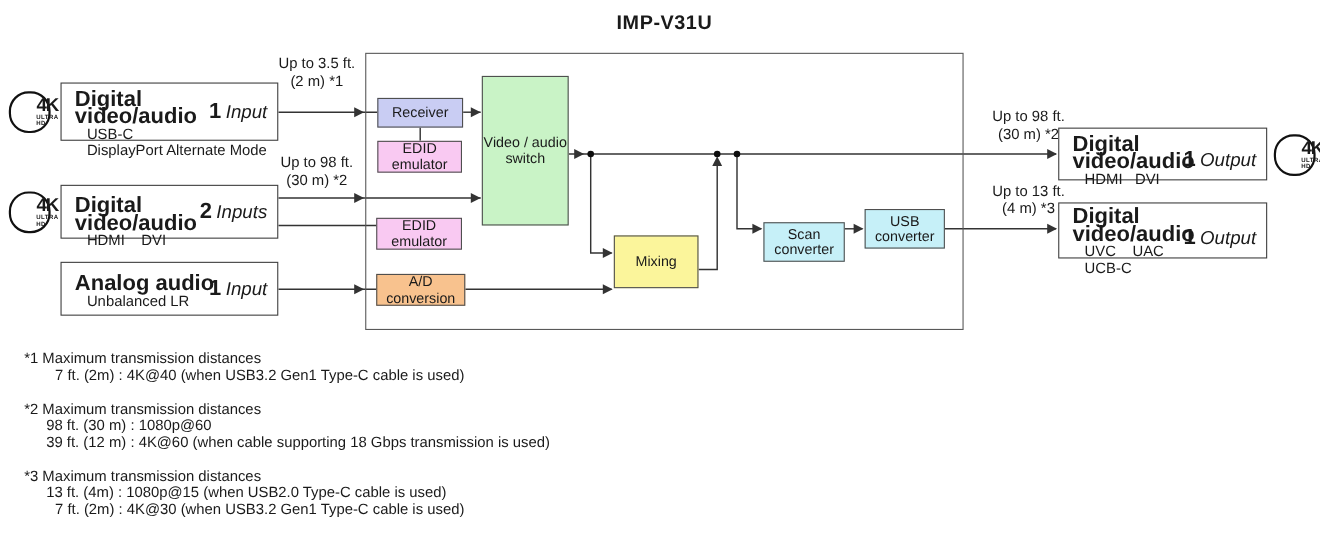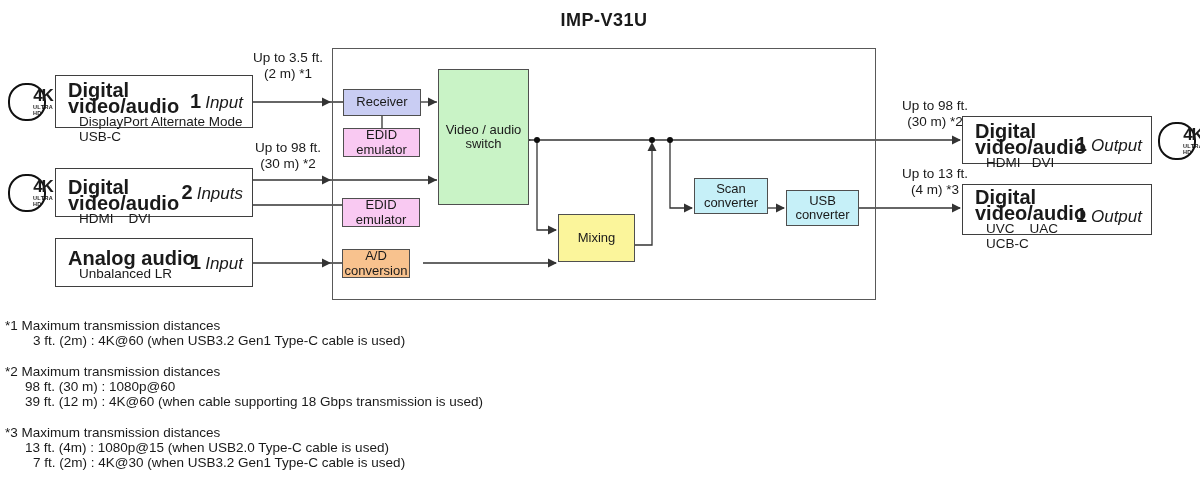--- a/index.html
+++ b/index.html
@@ -56,21 +56,21 @@
 
   .badge {
     position:absolute; width:38px; height:38px;
     border:2.5px solid #111; border-radius:18px; background:#fff;
     display:flex; flex-direction:column; align-items:center; justify-content:center;padding-left:32px;
   }
   .badge .b-main { font-size:17px; font-weight:900; line-height:15px; letter-spacing:-1px; }
   .badge .b-sub  { font-size:5.5px; font-weight:bold; letter-spacing:.4px; margin-top:1px; }
 
   .footnotes { position:absolute; left:5px; top:318px; font-size:13.5px; line-height:15px; }
-  .fn { margin-bottom:16px; }
+  .fn { margin-bottom:16px;margin-left:17px; }
   .fn-line { padding-left:20px; }
   .fn-line.deep { padding-left:28px; }
 </style>
 </head>
 <body>
 
 <div class="stage">
 
   <svg class="wires" width="1200" height="487" viewBox="0 0 1200 487">
     <g>
@@ -121,22 +121,22 @@
     <span class="b-main">4K</span>
     <span class="b-sub">ULTRA HD</span>
   </div>
   <div class="badge" style="left:1158px; top:122px;">
     <span class="b-main">4K</span>
     <span class="b-sub">ULTRA HD</span>
   </div>
 
   <div class="iobox" style="left:55px; top:75px; width:198px; height:53px;">
     <div class="io-title">Digital video/audio</div>
+    <div class="io-sub">USB-C</div>
     <div class="io-sub">DisplayPort Alternate Mode</div>
-    <div class="io-sub">USB-C</div>
     <div class="io-count count-center">
       <span class="num">1</span>
       <span class="lbl">Input</span>
     </div>
   </div>
 
   <div class="iobox" style="left:55px; top:168px; width:198px; height:49px; padding-top:10px;">
     <div class="io-title">Digital video/audio</div>
     <div class="io-sub">HDMI&nbsp;&nbsp;&nbsp;&nbsp;DVI</div>
     <div class="io-count count-center">
@@ -171,36 +171,36 @@
     <div>(4 m) *3</div>
   </div>
 
   <div class="block bg-receiver" style="left:343px; top:89px; width:78px; height:27px;">
     <span>Receiver</span>
   </div>
   <div class="block bg-edid" style="left:343px; top:128px; width:77px; height:29px;">
     <span>EDID</span>
     <span>emulator</span>
   </div>
-  <div class="block bg-switch" style="left:438px; top:69px; width:91px; height:136px;">
+  <div class="block bg-switch" style="left:438px; top:69px; width:79px; height:136px;">
     <span>Video / audio</span>
     <span>switch</span>
   </div>
   <div class="block bg-edid" style="left:342px; top:198px; width:78px; height:29px;">
     <span>EDID</span>
     <span>emulator</span>
   </div>
-  <div class="block bg-ad" style="left:342px; top:249px; width:68px; height:29px;">
+  <div class="block bg-ad" style="left:342px; top:249px; width:81px; height:29px;">
     <span>A/D</span>
     <span>conversion</span>
   </div>
   <div class="block bg-mixing" style="left:558px; top:214px; width:77px; height:48px;text-align:right;">
     <span>Mixing</span>
   </div>
-  <div class="block bg-converter" style="left:694px; top:178px; width:74px; height:36px;">
+  <div class="block bg-converter" style="left:694px; top:202px; width:74px; height:36px;">
     <span>Scan</span>
     <span>converter</span>
   </div>
   <div class="block bg-converter" style="left:786px; top:190px; width:73px; height:36px;">
     <span>USB</span>
     <span>converter</span>
   </div>
 
   <div class="iobox" style="left:962px; top:116px; width:190px; height:48px;">
     <div class="io-title">Digital video/audio</div>
@@ -217,21 +217,21 @@
     <div class="io-sub">UCB-C</div>
     <div class="io-count count-bottom">
       <span class="num">1</span>
       <span class="lbl">Output</span>
     </div>
   </div>
 
   <div class="footnotes">
     <div class="fn">
       <div>*1 Maximum transmission distances</div>
-      <div class="fn-line deep">3 ft. (2m) : 4K@60 (when USB3.2 Gen1 Type-C cable is used)</div>
+      <div class="fn-line deep">7 ft. (2m) : 4K@40 (when USB3.2 Gen1 Type-C cable is used)</div>
     </div>
     <div class="fn">
       <div>*2 Maximum transmission distances</div>
       <div class="fn-line">98 ft. (30 m) : 1080p@60</div>
       <div class="fn-line">39 ft. (12 m) : 4K@60 (when cable supporting 18 Gbps transmission is used)</div>
     </div>
     <div class="fn">
       <div>*3 Maximum transmission distances</div>
       <div class="fn-line">13 ft. (4m) : 1080p@15 (when USB2.0 Type-C cable is used)</div>
       <div class="fn-line deep">7 ft. (2m) : 4K@30 (when USB3.2 Gen1 Type-C cable is used)</div>

